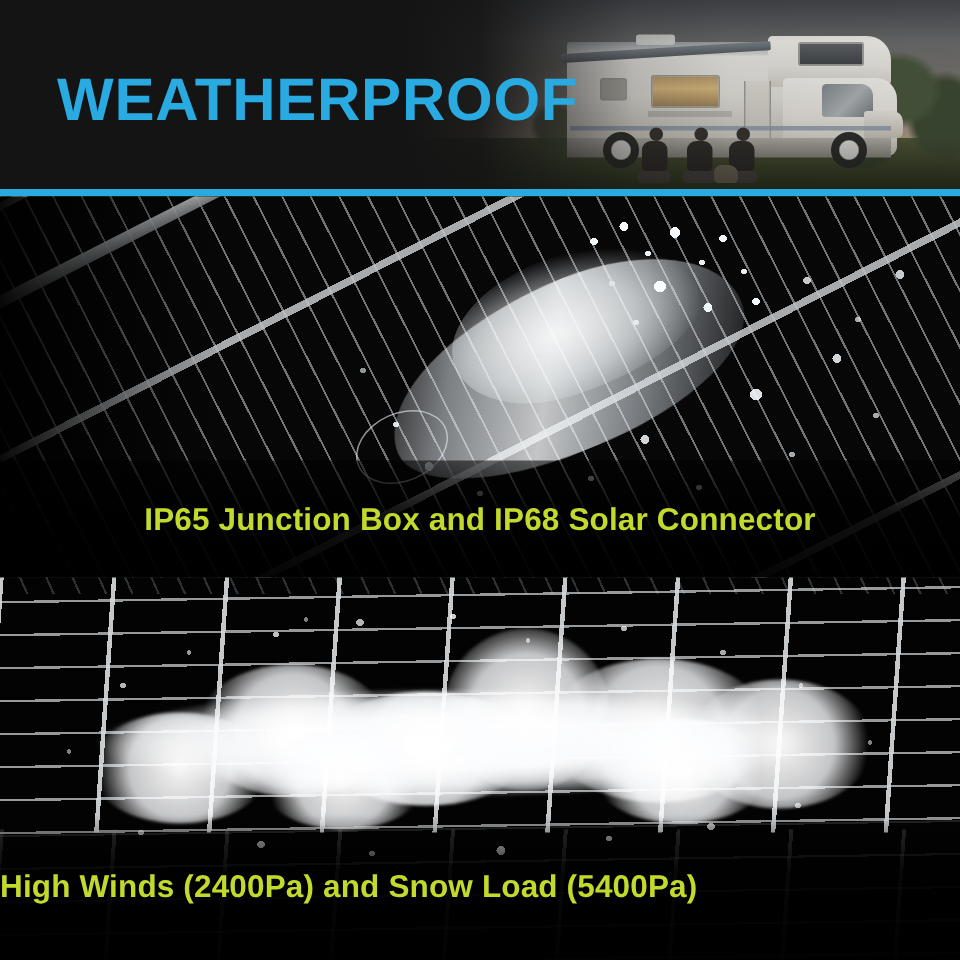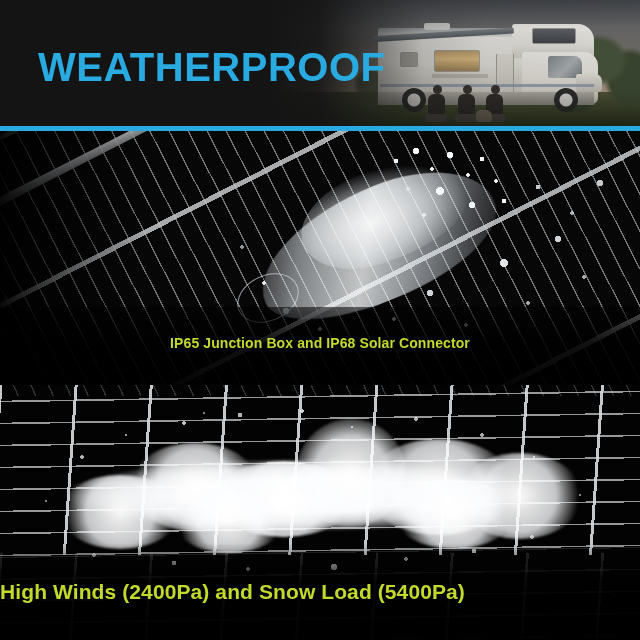--- a/index.html
+++ b/index.html
@@ -378,21 +378,21 @@
     position: absolute;
     left: 0; top: 176px;
     width: 640px; height: 78px;
     background: linear-gradient(to bottom, rgba(0,0,0,.55) 0%, rgba(0,0,0,.90) 46%, rgba(0,0,0,.97) 100%);
   }
   .mid-caption {
     position: absolute;
     left: 0; top: 335px;
     width: 640px;
     text-align: center;
-    font-size: 14px;
+    font-size: 21px;
     font-weight: 600;
     color: #C3D92B;
     letter-spacing: .1px;
   }
 
   
   .bot {
     position: absolute;
     left: 0; top: 385px;
     width: 640px; height: 255px;

